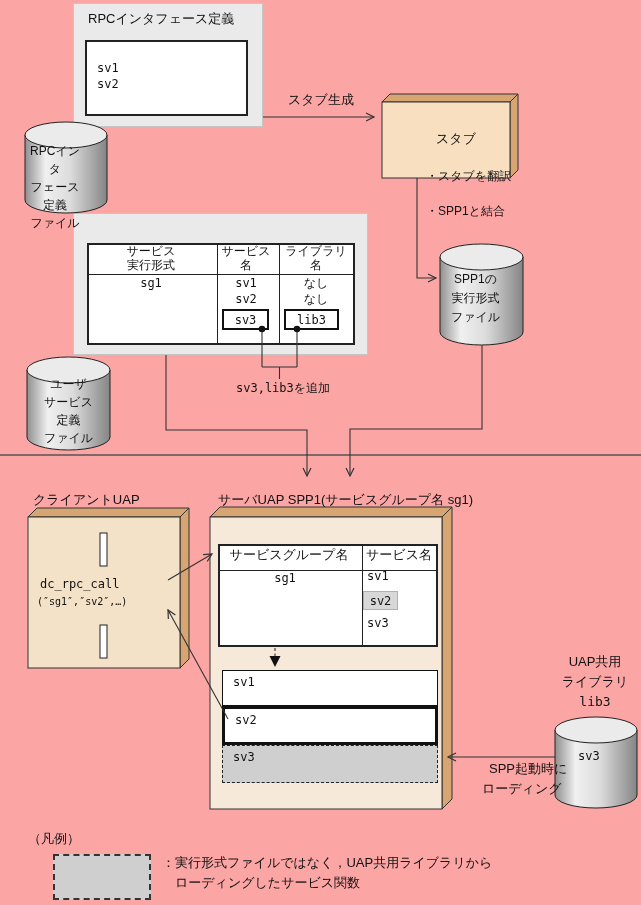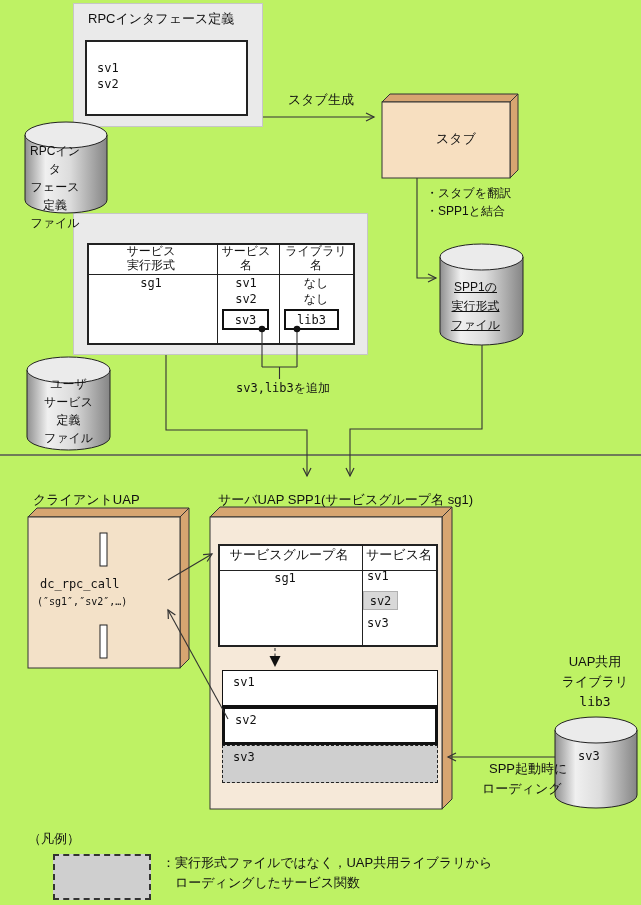--- a/index.html
+++ b/index.html
@@ -1,16 +1,16 @@
 <!DOCTYPE html>
 <html><head>
 <meta charset="utf-8">
 <style>
   html,body{margin:0;padding:0;background:#fff;}
-  #page{position:relative;width:641px;height:905px;background:#bef264;overflow:hidden;
+  #page{position:relative;width:641px;height:905px;background:#fca5a5;overflow:hidden;
         font-family:"Liberation Sans",sans-serif;color:#111;}
   .abs{position:absolute;}
   .t{position:absolute;white-space:nowrap;color:#111;font-size:13px;line-height:1.15;}
   .mono{font-family:"DejaVu Sans Mono",monospace;}
   .tc{transform:translateX(-50%);}
   .panel{position:absolute;background:#eaeaea;border:1px solid #c6c6c6;box-sizing:border-box;}
   .whitebox{position:absolute;background:#fff;border:2px solid #222;box-sizing:border-box;}
   .tbl{position:absolute;background:#fff;border:2px solid #222;box-sizing:border-box;}
   .vdiv{position:absolute;top:0;bottom:0;border-left:1px solid #222;}
   .hline{position:absolute;left:0;right:0;border-top:1px solid #222;}
@@ -77,31 +77,31 @@
     </g>
   </svg>
 
   <div class="t" style="left:88px;top:12px;">RPCインタフェース定義</div>
   <div class="whitebox" style="left:85px;top:40px;width:163px;height:76px;"></div>
   <div class="t mono" style="left:97px;top:62px;font-size:12px;">sv1</div>
   <div class="t mono" style="left:97px;top:78px;font-size:12px;">sv2</div>
 
   <div class="t" style="left:288px;top:93px;">スタブ生成</div>
   <div class="t" style="left:382px;top:132px;width:148px;text-align:center;">スタブ</div>
-  <div class="t" style="left:426px;top:187px;font-size:12px;">・スタブを翻訳</div>
+  <div class="t" style="left:426px;top:170px;font-size:12px;">・スタブを翻訳</div>
   <div class="t" style="left:426px;top:205px;font-size:12px;">・SPP1と結合</div>
 
   <div class="cyl-lines" style="left:25px;top:142px;width:60px;">
     <div>RPCインタ</div>
     <div>フェース</div>
     <div>定義</div>
     <div>ファイル</div>
   </div>
 
-  <div class="cyl-lines" style="left:440px;top:278px;width:71px;line-height:19px;text-decoration:underline;">
+  <div class="cyl-lines" style="left:440px;top:270px;width:71px;line-height:19px;">
     <div>SPP1の</div>
     <div>実行形式</div>
     <div>ファイル</div>
   </div>
 
   <div class="cyl-lines" style="left:27px;top:375px;width:83px;">
     <div>ユーザ</div>
     <div>サービス</div>
     <div>定義</div>
     <div>ファイル</div>

